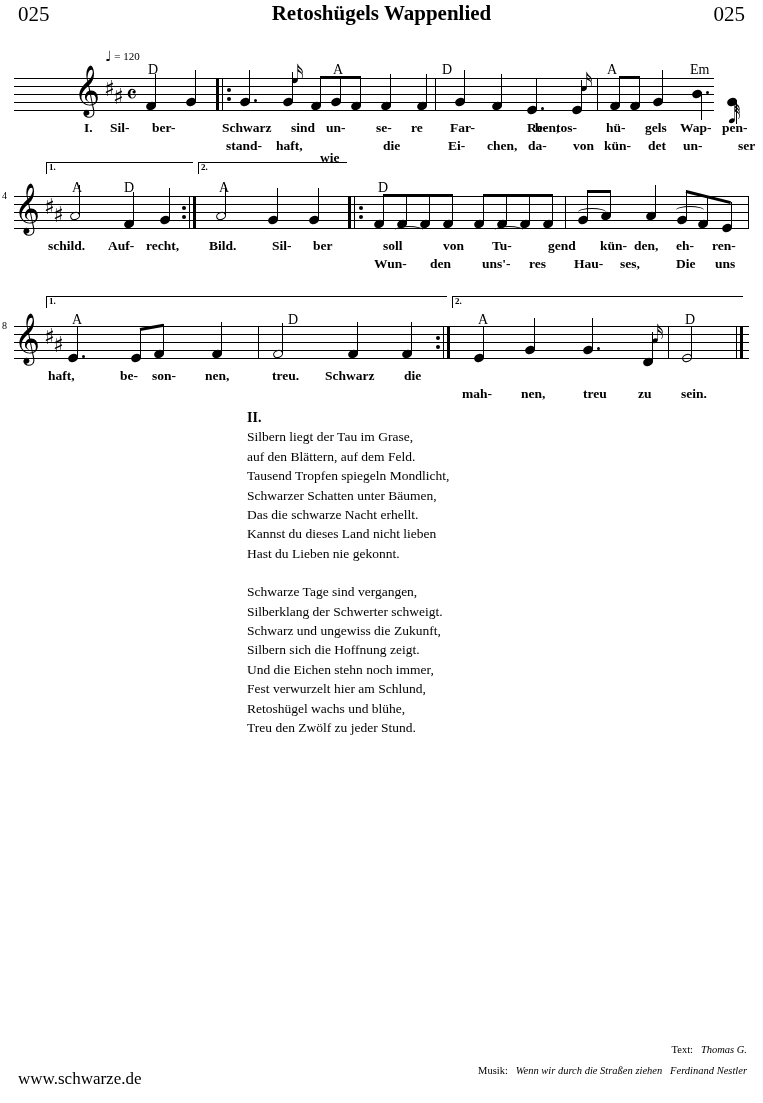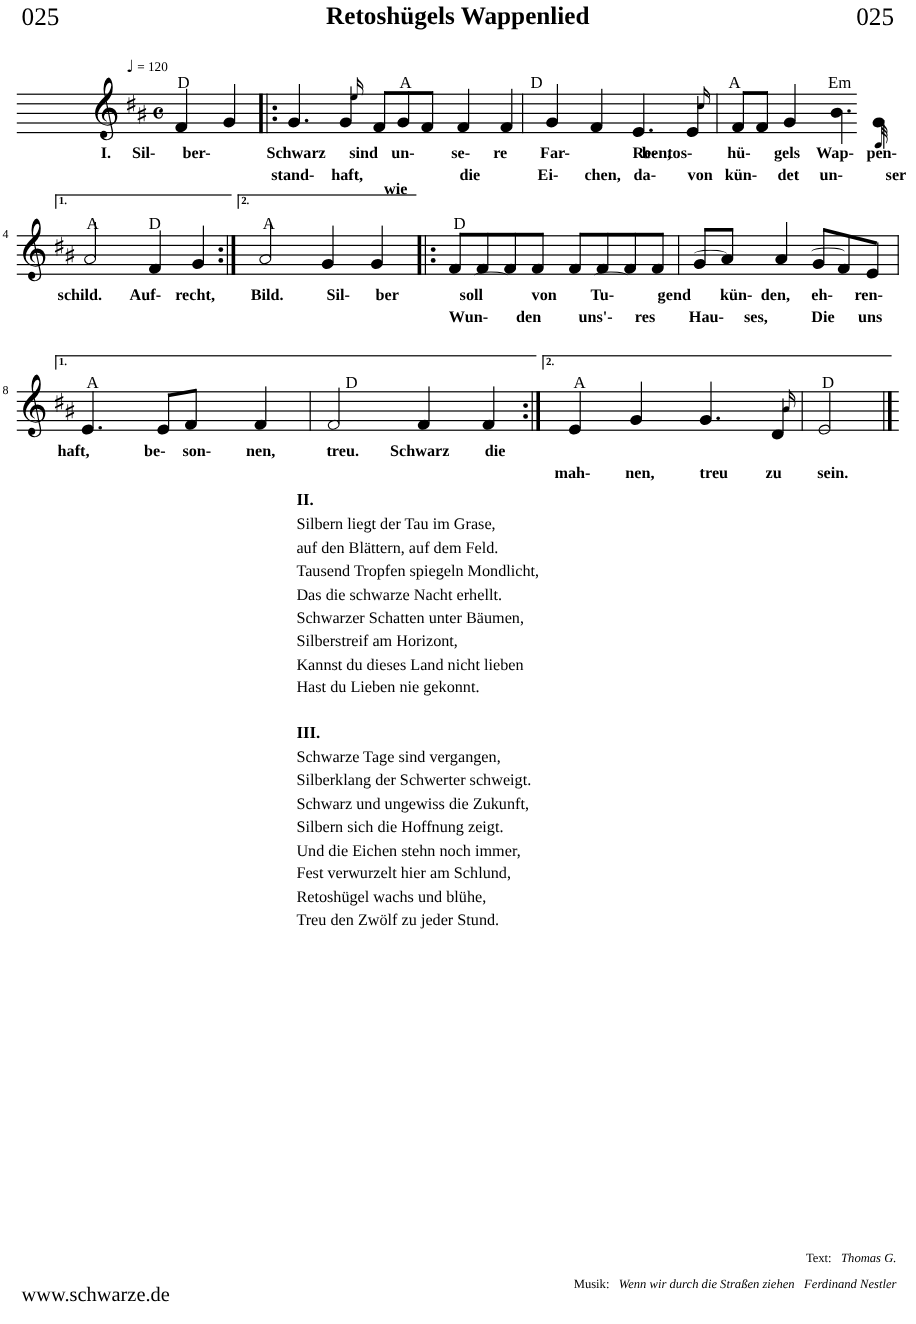--- a/index.html
+++ b/index.html
@@ -582,27 +582,25 @@
     <div class="lyric bold" style="left:583px;top:60px;">treu</div>
     <div class="lyric bold" style="left:638px;top:60px;">zu</div>
     <div class="lyric bold" style="left:681px;top:60px;">sein.</div>
   </div>
 
   <div class="verses">
     <div class="vhead">II.</div>
     <div>Silbern liegt der Tau im Grase,</div>
     <div>auf den Blättern, auf dem Feld.</div>
     <div>Tausend Tropfen spiegeln Mondlicht,</div>
+    <div>Schwarzer Schatten unter Bäumen,</div>
     <div>Das die schwarze Nacht erhellt.</div>
-    <div>Schwarzer Schatten unter Bäumen,</div>
-    <div>Silberstreif am Horizont,</div>
     <div>Kannst du dieses Land nicht lieben</div>
     <div>Hast du Lieben nie gekonnt.</div>
     <div class="vgap"></div>
-    <div class="vhead">III.</div>
     <div>Schwarze Tage sind vergangen,</div>
     <div>Silberklang der Schwerter schweigt.</div>
     <div>Schwarz und ungewiss die Zukunft,</div>
     <div>Silbern sich die Hoffnung zeigt.</div>
     <div>Und die Eichen stehn noch immer,</div>
     <div>Fest verwurzelt hier am Schlund,</div>
     <div>Retoshügel wachs und blühe,</div>
     <div>Treu den Zwölf zu jeder Stund.</div>
   </div>
 

